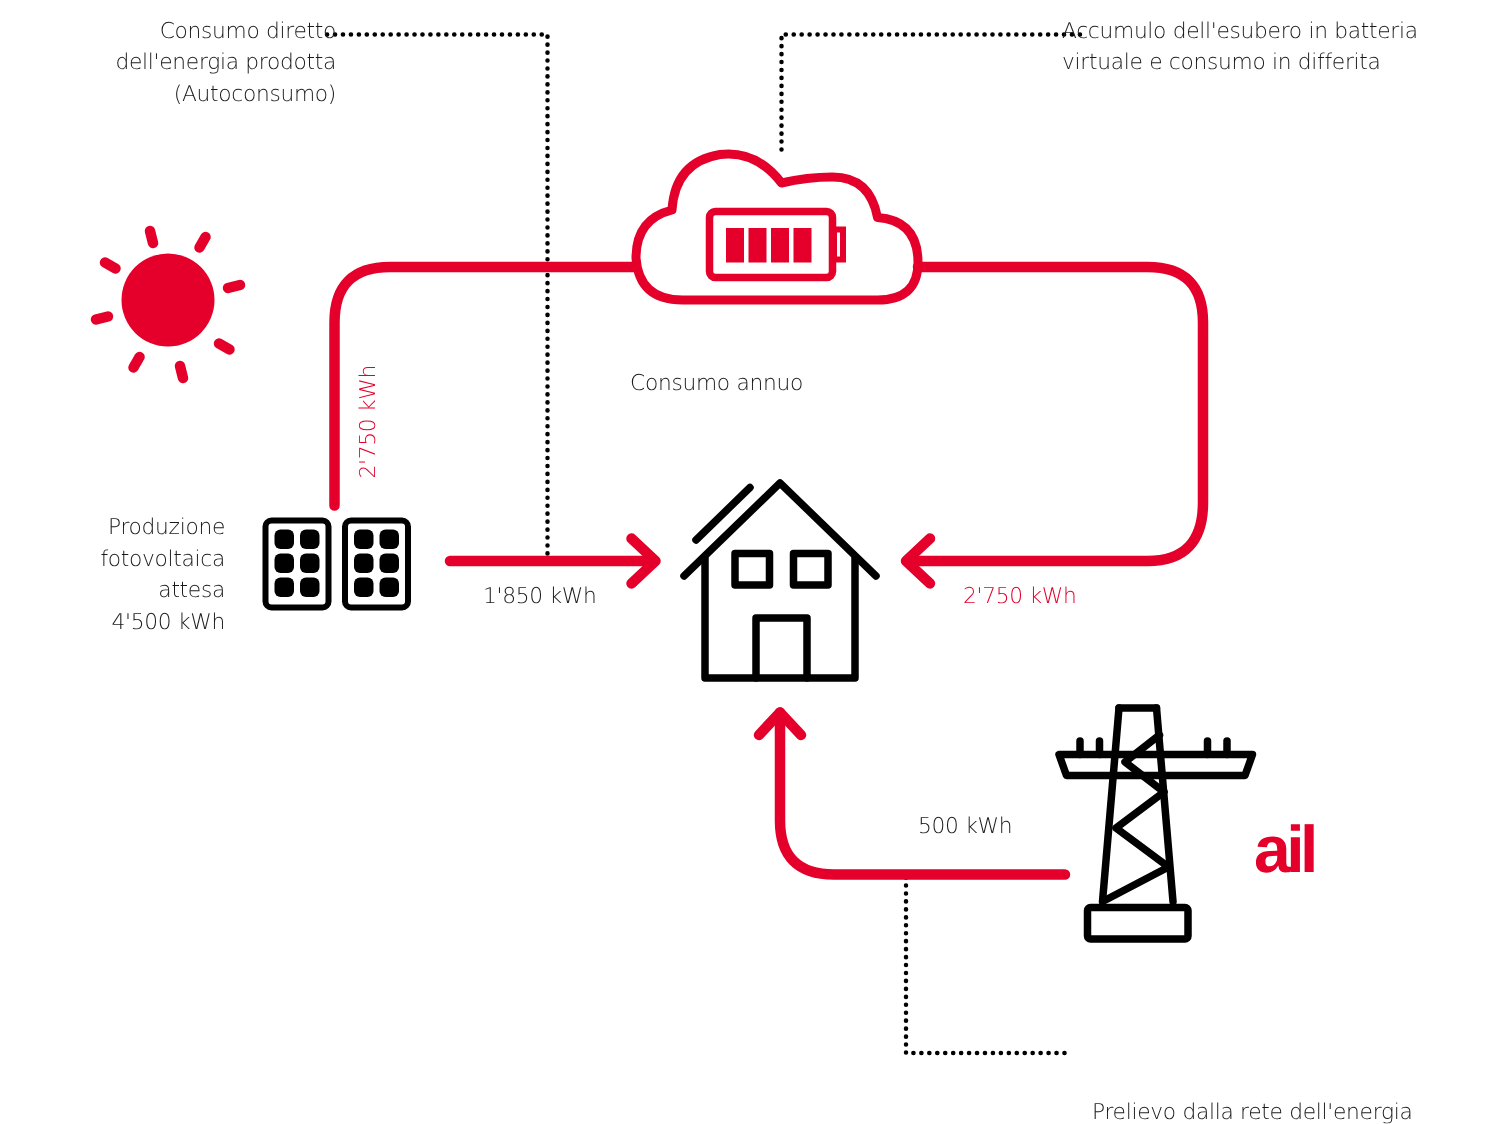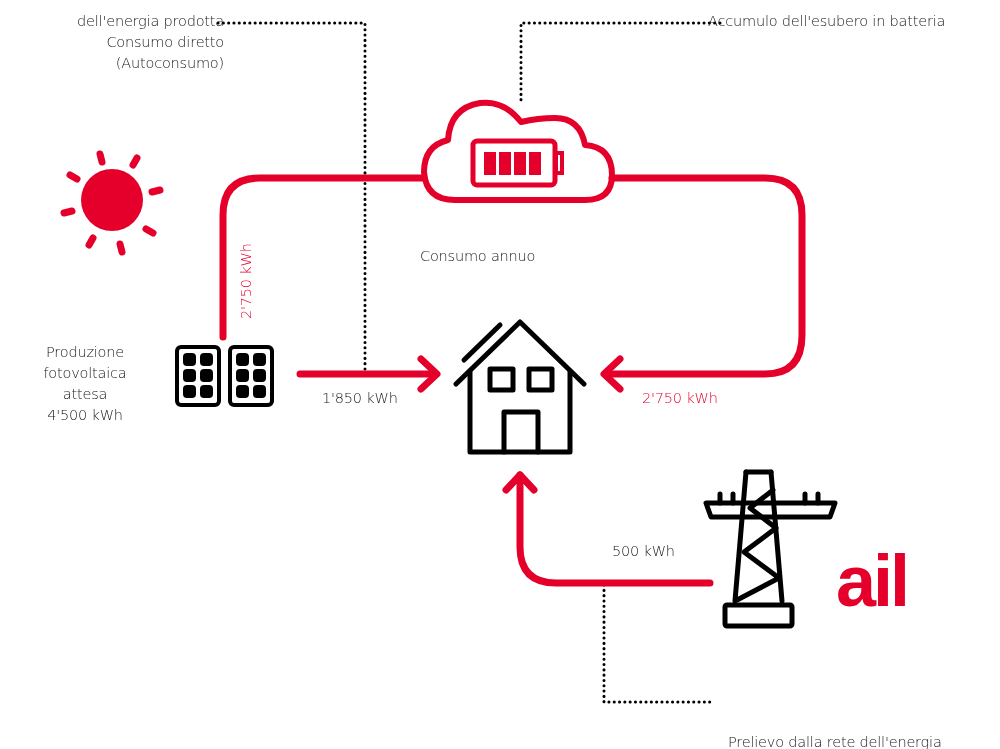--- a/index.html
+++ b/index.html
@@ -5,21 +5,21 @@
     html, body { margin: 0; padding: 0; background: #ffffff; }
     body { width: 1000px; height: 749px; position: relative; overflow: hidden;
            font-family: "DejaVu Sans", sans-serif; color: #1a1a1a; }
     svg.diagram { position: absolute; left: 0; top: 0; }
     .lbl { position: absolute; font-size: 14.5px; line-height: 21px; font-weight: 300; letter-spacing: -0.2px; }
     .right { text-align: right; }
     .center { }
     .red-text { color: #e4002b; }
     .rot { transform-origin: left top; transform: rotate(-90deg); white-space: nowrap; }
     .logo { position: absolute; font-family: "Liberation Sans", sans-serif; font-weight: 700;
-            font-size: 72px; letter-spacing: -3px; line-height: 1; }
+            font-size: 44px; letter-spacing: -3px; line-height: 1; }
   </style>
 </head>
 <body>
 
 <svg class="diagram" width="1000" height="749" viewBox="0 0 1000 749">
 
   <g fill="none" stroke="#000" stroke-width="3" stroke-dasharray="0.1 5.2" stroke-linecap="round">
     <path d="M218 23 H365 V370"></path>
     <path d="M720 23 H521 V104"></path>
     <path d="M604 585 V702 H710"></path>
@@ -99,35 +99,36 @@
     <path d="M720 503 V494"></path>
     <path d="M733 503 V494"></path>
     <path d="M805 503 V494"></path>
     <path d="M818 503 V494"></path>
     <path d="M773 490 L750 508 L776 528 L744 552 L779 578 L737 600"></path>
     <rect x="725" y="605" width="67" height="21" rx="2"></rect>
   </g>
 </svg>
 
 <div class="lbl right" style="left:40px; top:11px; width:184px;">
+  <div>Consumo diretto</div>
   <div>dell'energia prodotta</div>
-  <div>Consumo diretto</div>
   <div>(Autoconsumo)</div>
 </div>
 
 <div class="lbl" style="left:708px; top:11px; width:260px;">
   <div>Accumulo dell'esubero in batteria</div>
+  <div>virtuale e consumo in differita</div>
 </div>
 
 <div class="lbl" style="left:728px; top:732px; width:260px;">
   <div>Prelievo dalla rete dell'energia</div>
   <div>mancante</div>
 </div>
 
-<div class="lbl right" style="left:20px; top:342px; width:130px;text-align:center;">
+<div class="lbl right" style="left:20px; top:342px; width:130px;">
   <div>Produzione</div>
   <div>fotovoltaica attesa</div>
   <div>4'500 kWh</div>
 </div>
 
 <div class="lbl center" style="left:420px; top:246px; width:200px;">
   <div>Consumo annuo</div>
 </div>
 
 <div class="lbl red-text rot" style="left:236px; top:319px;">2'750 kWh</div>

